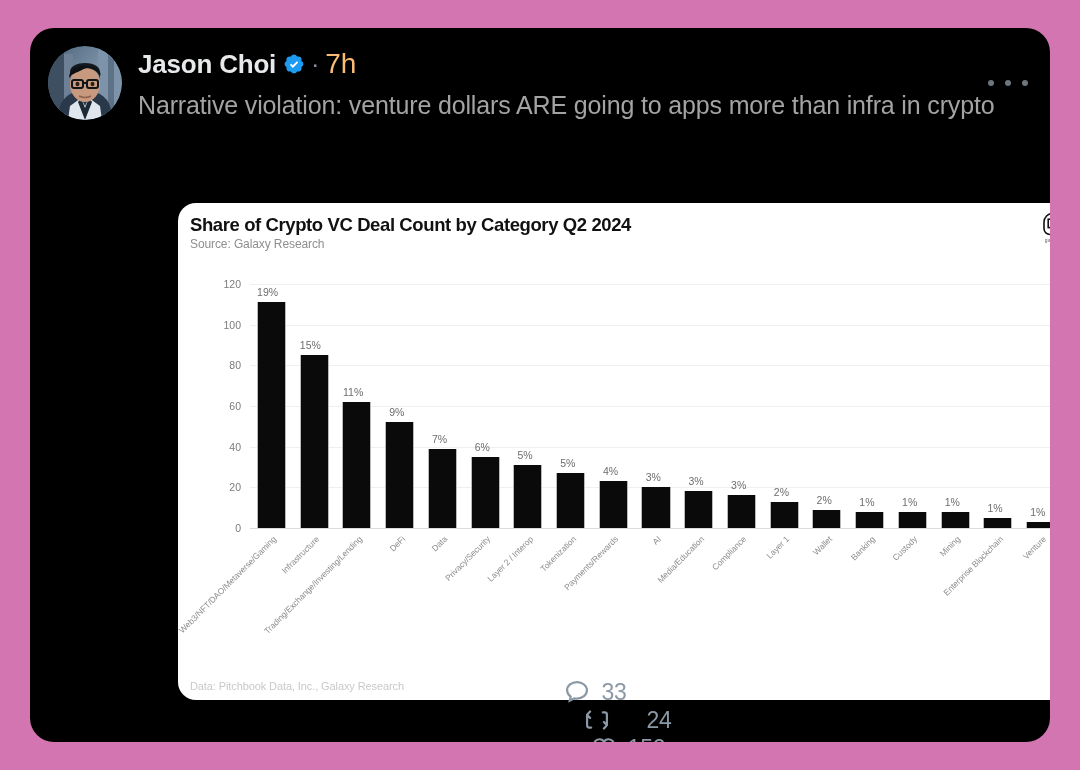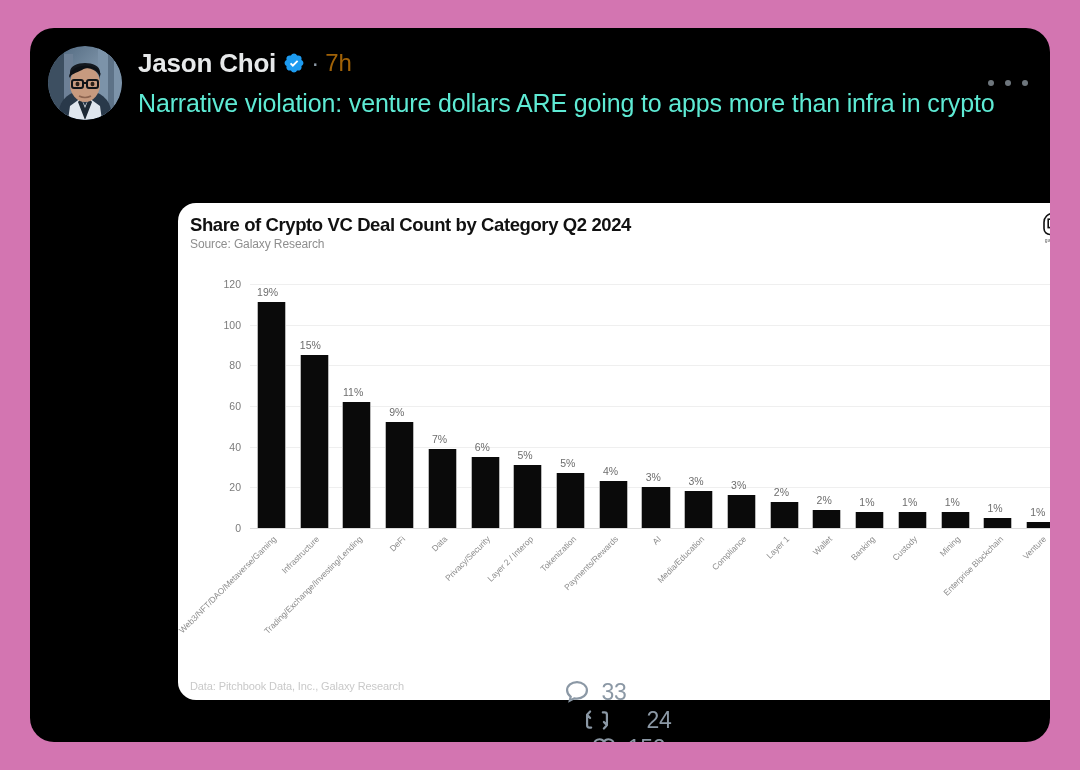--- a/index.html
+++ b/index.html
@@ -52,24 +52,24 @@
   .verified {
     margin-left: 7px; width: 22px; height: 22px; display: block;
   }
   .handle {
     color: #8b98a5;
     font-size: 24px;
     margin-left: 9px;
     font-weight: 400;
   }
   .dot-sep { color: #8b98a5; font-size: 24px; margin: 0 6px; }
-  .timestamp { color: #a16207; font-size: 24px; }
+  .timestamp { color: #fdba74; font-size: 28px; }
 
   .tweet-text {
-    color: #5eead4;
+    color: #a3a3a3;
     font-size: 25px;
     line-height: 36px;
     margin-top: 9px;
     max-width: 862px;
     letter-spacing: -0.15px;
   }
 
   .more-btn {
     position: absolute;
     right: 22px; top: 44px;

